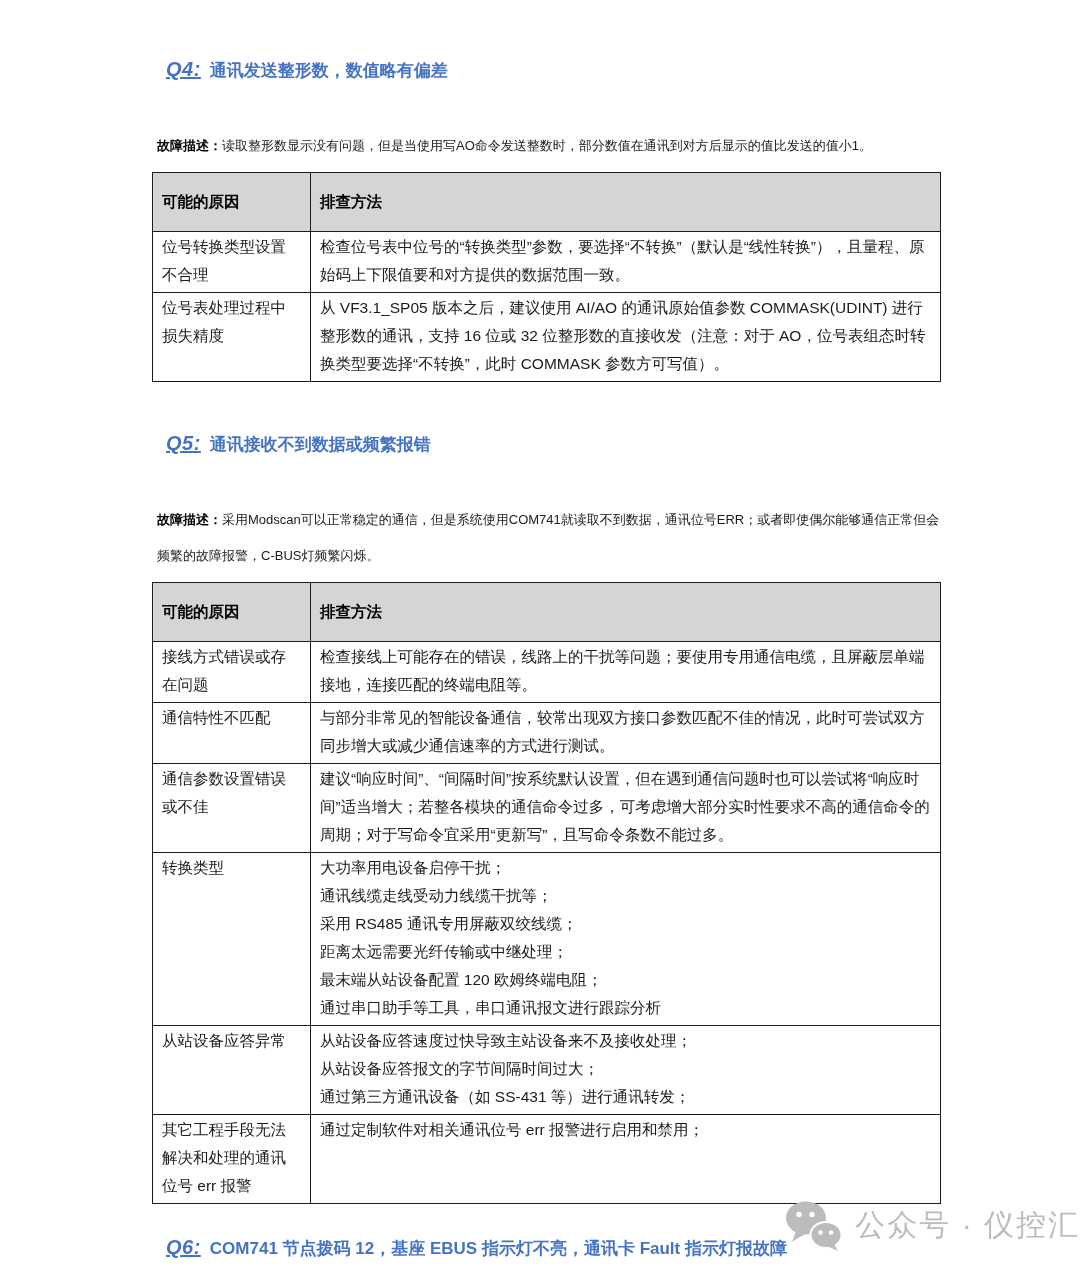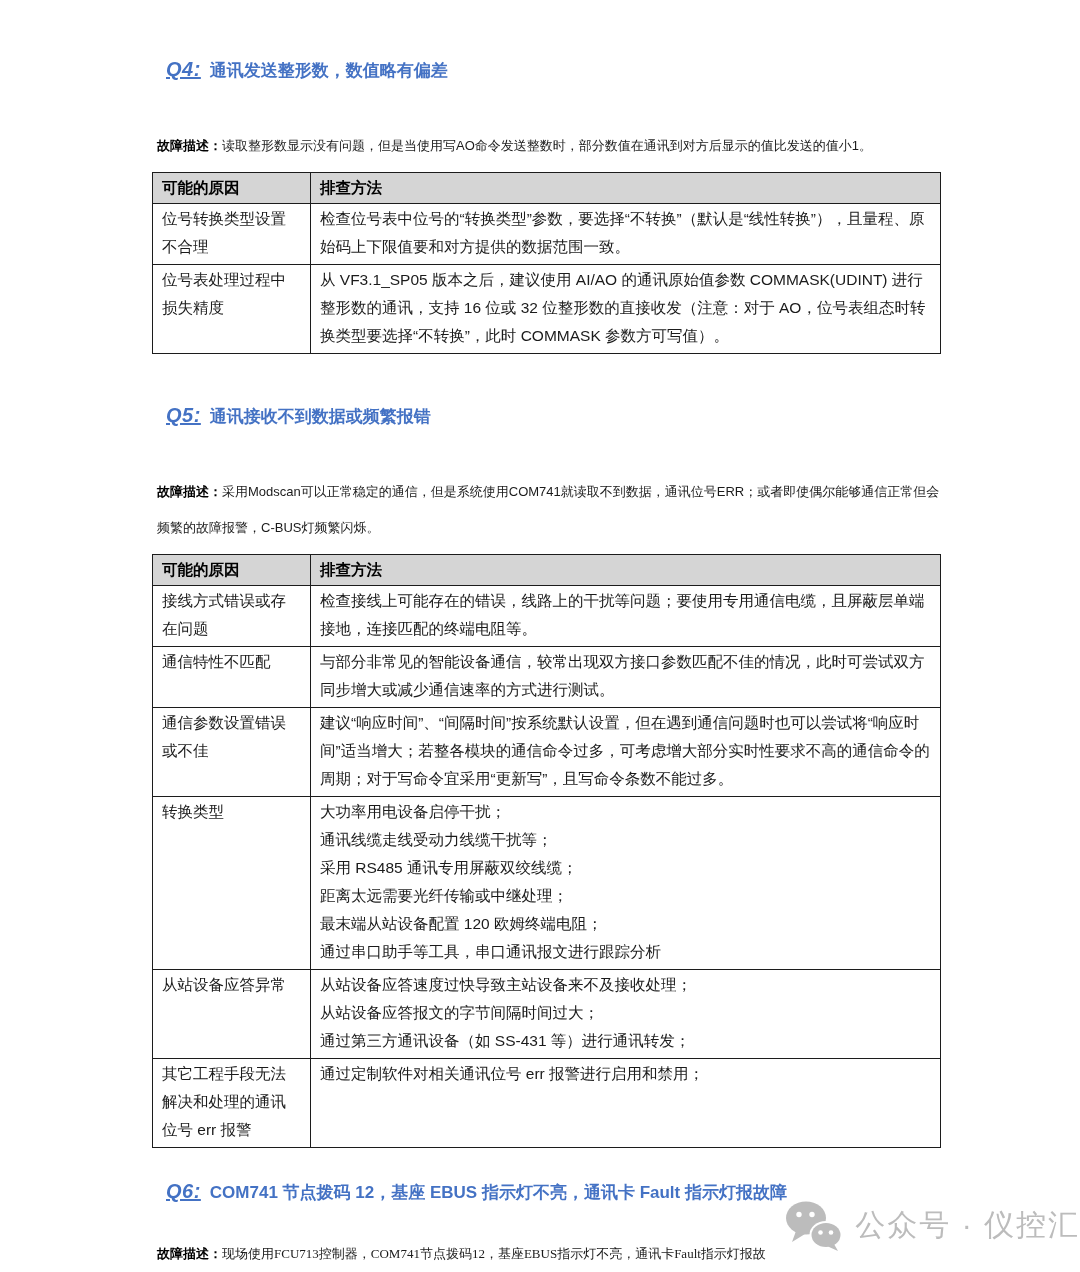--- a/index.html
+++ b/index.html
@@ -25,21 +25,21 @@
   .serif-latin{font-family:"Liberation Serif","DejaVu Serif",serif;}
 
   
   table.fault-table{
     width:100%;border-collapse:collapse;margin-top:8px;
     font-size:15.5px;table-layout:fixed;
   }
   .fault-table th,.fault-table td{border:1px solid #1c1c1c;}
   .fault-table th{
     background:#d5d5d5;text-align:left;font-weight:bold;
-    padding:2px 9px;height:26px;font-size:15.5px;color:#000;
+    padding:16px 9px;height:26px;font-size:15.5px;color:#000;
   }
   .fault-table td{padding:1px 9px 3px;line-height:28px;vertical-align:top;color:#1b1b1b;}
   .fault-table .col-cause{width:158px;}
   .fault-table td p{margin:0;}
 
   .section-q5{margin-top:48px;}
   .section-q6{margin-top:30px;}
   .section-q6 .desc{margin-top:30px;}
 
   

